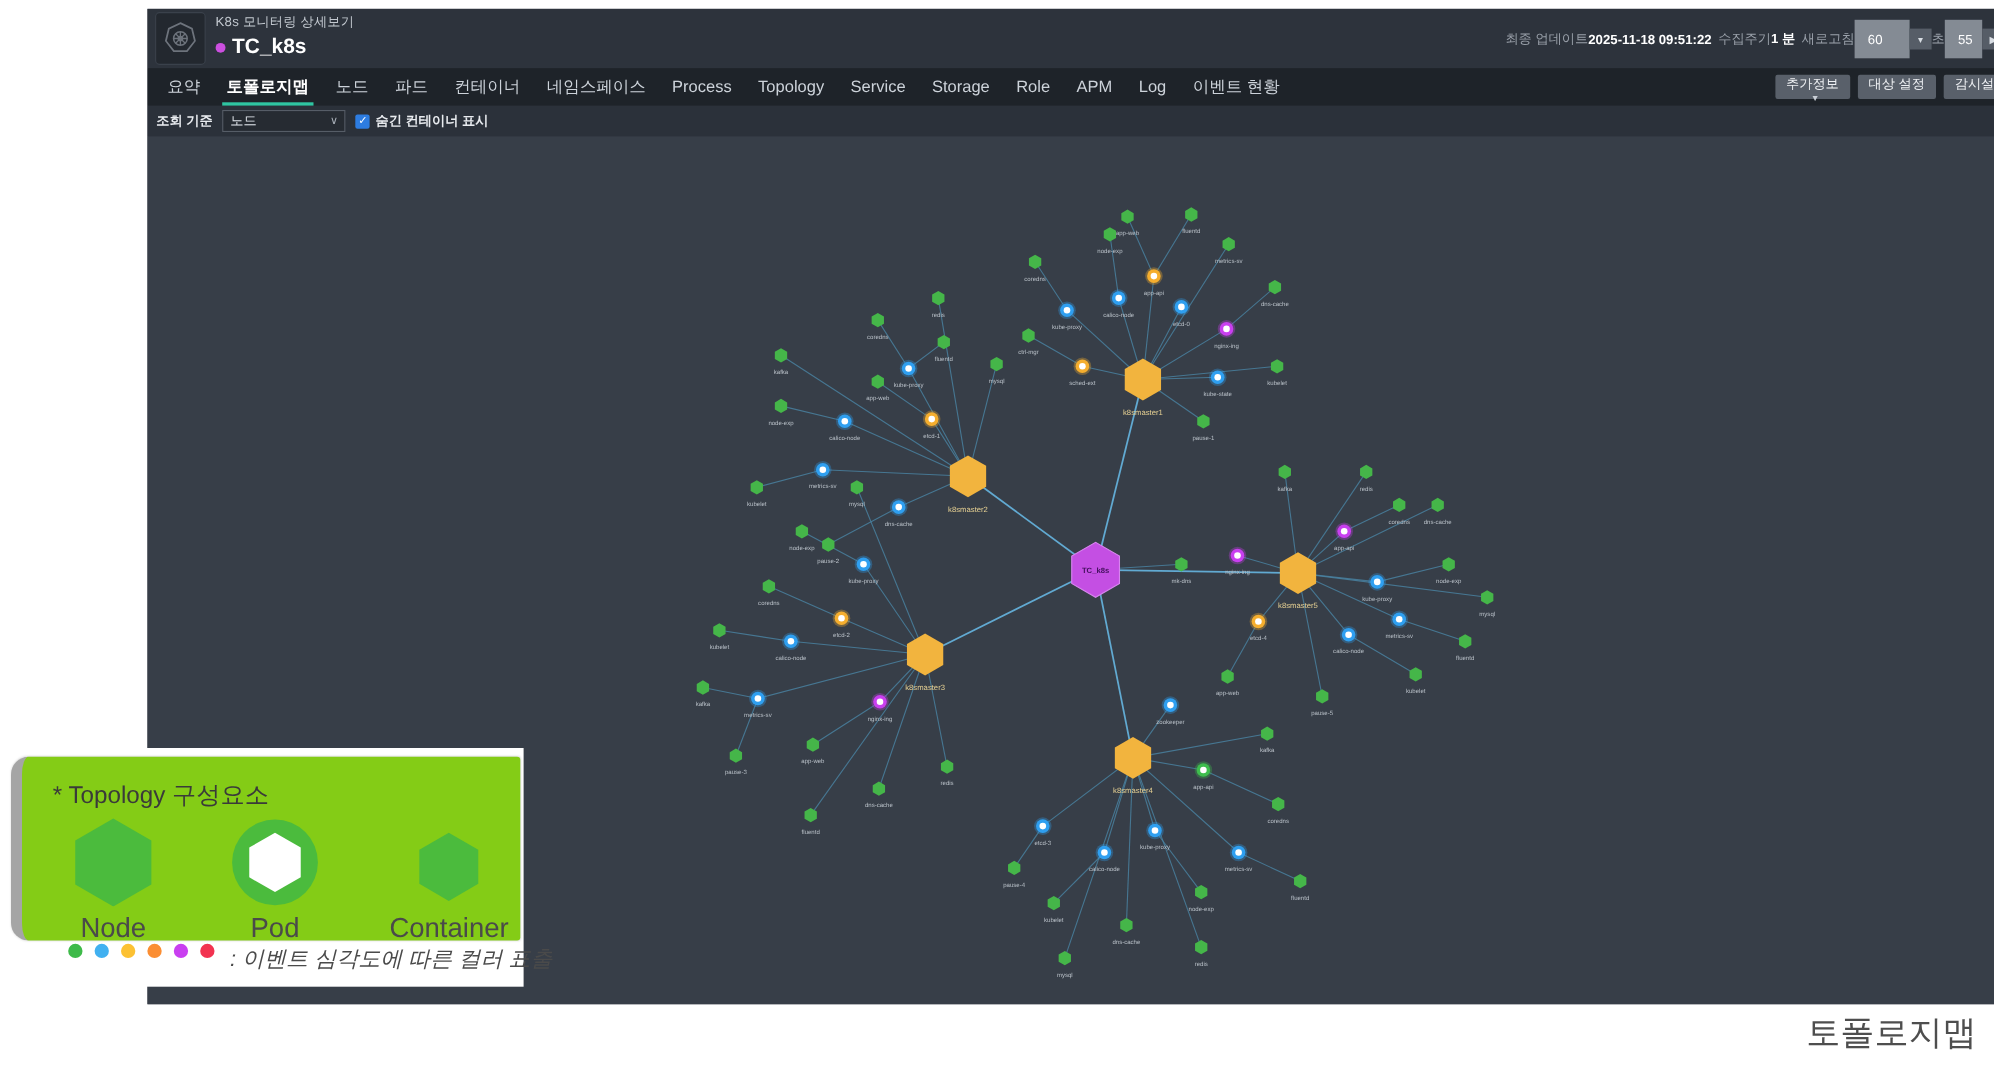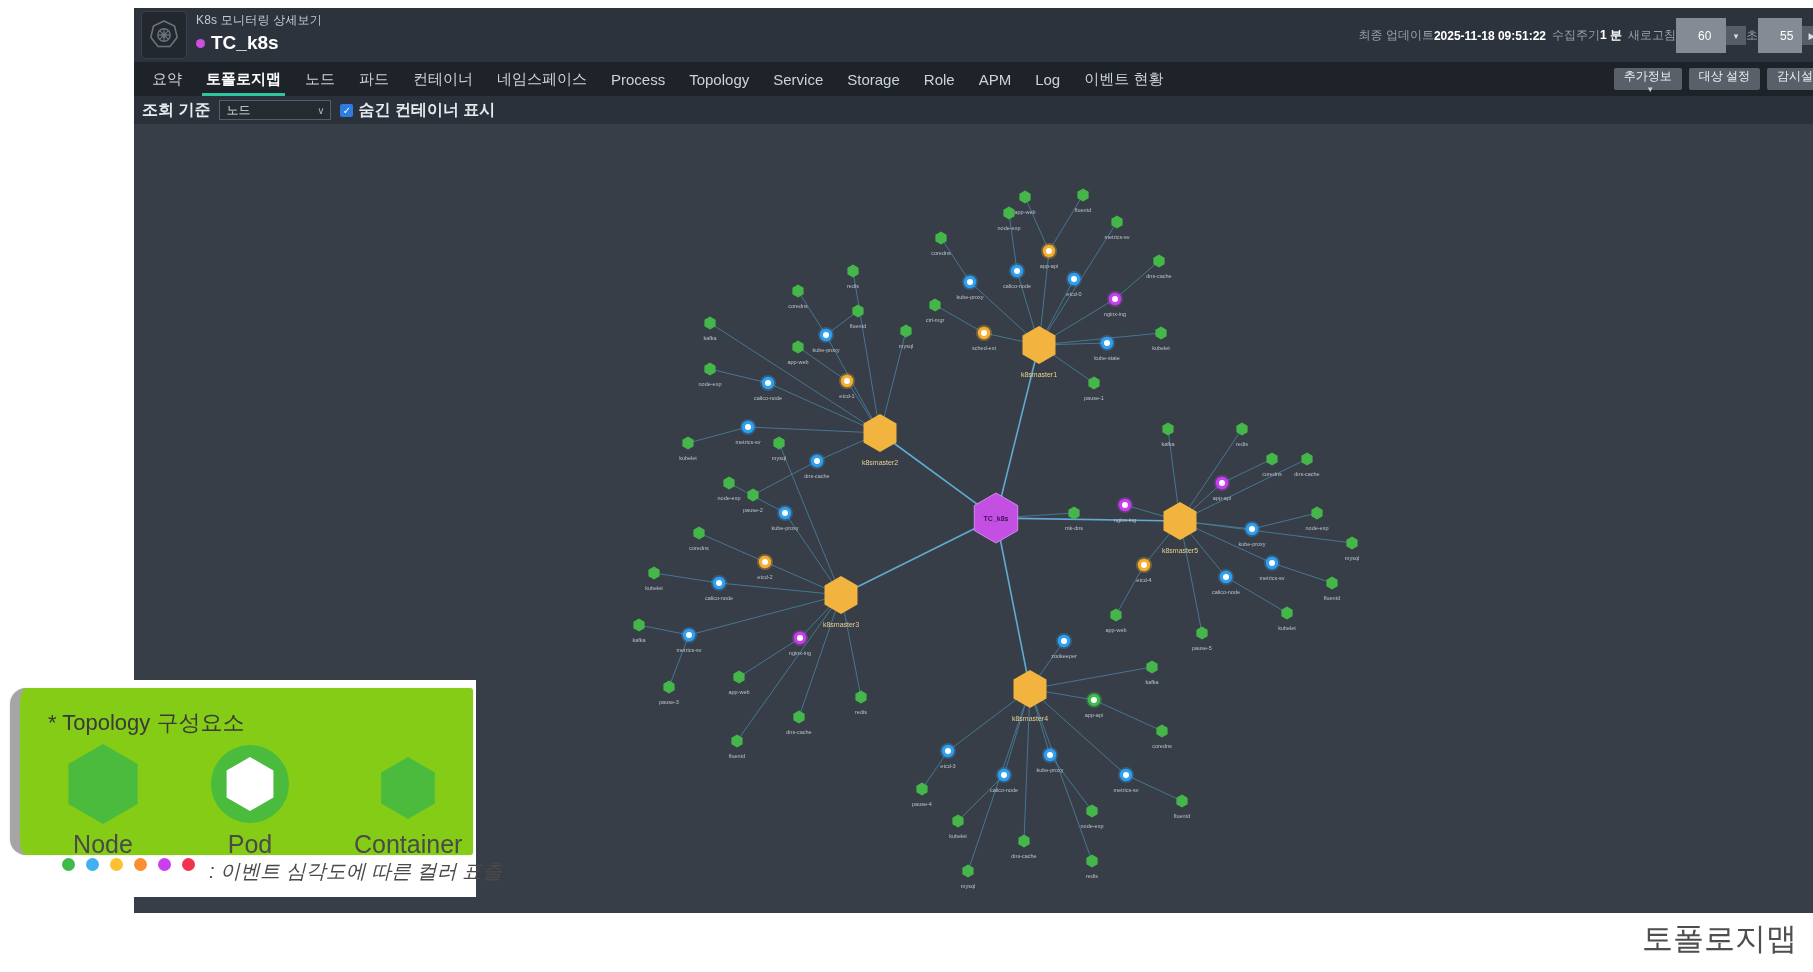--- a/index.html
+++ b/index.html
@@ -10,37 +10,37 @@
   
   .hdr { position:relative; height:54px; background:#2d333c; }
   .logo-tile { position:absolute; left:7px; top:3px; width:46px; height:48px; background:#23282f; border:1px solid #3a414b; border-radius:4px; display:flex; align-items:center; justify-content:center; }
   .titles { position:absolute; left:62px; top:4px; }
   .app-title { font-size:12px; color:#c3c9d0; letter-spacing:.2px; }
   .target-line { margin-top:3px; display:flex; align-items:center; }
   .tdot { width:9px; height:9px; border-radius:50%; background:#cc4fe0; margin-right:6px; }
   .target-name { font-size:19px; font-weight:bold; color:#ffffff; }
   .hdr-right { position:absolute; right:4px; top:10px; display:flex; align-items:center; gap:0; font-size:12px; color:#9aa1aa; white-space:nowrap; }
   .hdr-right .val { color:#ffffff; font-weight:bold; }
-  .hbox { background:#848b94; color:#fff; height:35px; display:inline-flex; align-items:center; padding:0 22px; font-size:12px; }
+  .hbox { background:#848b94; color:#fff; height:35px; display:inline-flex; align-items:center; padding:0 12px; font-size:12px; }
   .hbtn { background:#565d67; color:#d9dee4; height:19px; width:20px; display:inline-flex; align-items:center; justify-content:center; font-size:9px; cursor:pointer; }
   .box60 { width:50px; }
   .box55 { width:34px; }
 
   
   .tabbar { position:relative; height:34px; background:#1e2329; display:flex; align-items:stretch; padding-left:6px; }
   .tab { position:relative; display:flex; align-items:center; padding:16px 12px; font-size:15px; color:#cdd3da; cursor:pointer; }
   .tab.active { color:#ffffff; font-weight:bold; }
   .tab.active::after { content:""; position:absolute; left:8px; right:8px; bottom:0; height:3px; background:#2fc5a2; }
   .tab-actions { margin-left:auto; display:flex; align-items:center; gap:7px; padding-right:5px; }
   .abtn { background:#59606a; color:#eef0f3; font-size:12px; height:22px; display:inline-flex; align-items:center; padding:0 10px; border-radius:2px; cursor:pointer; white-space:nowrap;flex-direction:column; }
   .abtn .caret { font-size:8px; margin-left:5px; color:#c9ced5; }
 
   
   .filterbar { height:28px; background:#2b313a; display:flex; align-items:center; gap:9px; padding-left:8px; }
-  .flabel { font-size:16px; font-weight:bold; color:#e8ebef; }
+  .flabel { font-size:12px; font-weight:bold; color:#e8ebef; }
   .fselect { width:112px; height:20px; background:#262b32; border:1px solid #565d67; color:#dde2e8; font-size:12px; display:flex; align-items:center; padding:0 6px; cursor:pointer; }
   .fselect .chev { margin-left:auto; font-size:10px; color:#aab1ba; }
   .checkwrap { display:flex; align-items:center; gap:5px; cursor:pointer; }
   .cbox { width:13px; height:13px; background:#2d7ce0; border-radius:2px; color:#fff; font-size:10px; line-height:13px; text-align:center; }
 
   
   .map { position:relative; height:789px; background:#373e48; }
 
   
   .legend-wrap { position:absolute; left:0; top:680px; width:476px; height:217px; background:#ffffff; z-index:5; }

